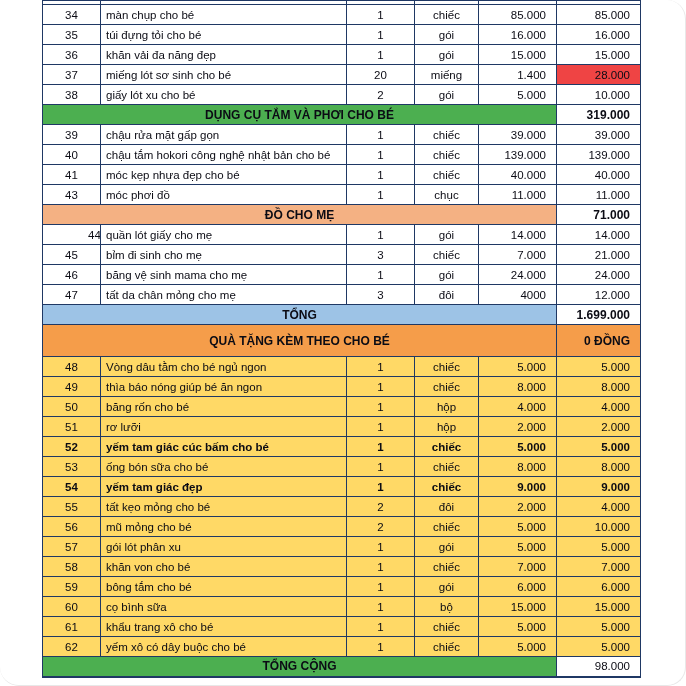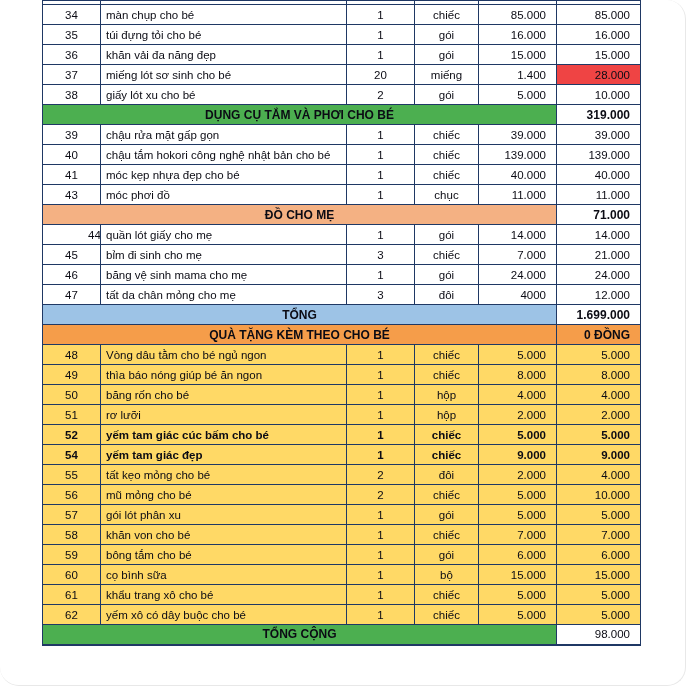--- a/index.html
+++ b/index.html
@@ -157,21 +157,21 @@
           <td class="a-l" style="background: rgb(255, 255, 255);">tất da chân mỏng cho mẹ</td>
           <td class="a-c" style="background: rgb(255, 255, 255);">3</td>
           <td class="a-c" style="background: rgb(255, 255, 255);">đôi</td>
           <td class="a-r" style="background: rgb(255, 255, 255);">4000</td>
           <td class="a-r" style="background: rgb(255, 255, 255);">12.000</td>
         </tr>
         <tr style="height: 20px;">
           <td colspan="5" class="a-c b" style="background: rgb(157, 195, 230);">TỔNG</td>
           <td class="a-r b" style="background: rgb(255, 255, 255);">1.699.000</td>
         </tr>
-        <tr style="height: 20px;">
+        <tr style="height: 32px;">
           <td colspan="5" class="a-c b" style="background: rgb(245, 157, 74);">QUÀ TẶNG KÈM THEO CHO BÉ</td>
           <td class="a-r b" style="background: rgb(245, 157, 74);">0 ĐỒNG</td>
         </tr>
         <tr style="height: 20px;">
           <td class="a-c" style="background: rgb(255, 217, 102);">48</td>
           <td class="a-l" style="background: rgb(255, 217, 102);">Vòng dâu tằm cho bé ngủ ngon</td>
           <td class="a-c" style="background: rgb(255, 217, 102);">1</td>
           <td class="a-c" style="background: rgb(255, 217, 102);">chiếc</td>
           <td class="a-r" style="background: rgb(255, 217, 102);">5.000</td>
           <td class="a-r" style="background: rgb(255, 217, 102);">5.000</td>
@@ -200,20 +200,28 @@
           <td class="a-r" style="background: rgb(255, 217, 102);">2.000</td>
           <td class="a-r" style="background: rgb(255, 217, 102);">2.000</td>
         </tr>
         <tr style="height: 20px; font-weight: bold;">
           <td class="a-c" style="background: rgb(255, 217, 102);">52</td>
           <td class="a-l" style="background: rgb(255, 217, 102);">yếm tam giác cúc bấm cho bé</td>
           <td class="a-c" style="background: rgb(255, 217, 102);">1</td>
           <td class="a-c" style="background: rgb(255, 217, 102);">chiếc</td>
           <td class="a-r" style="background: rgb(255, 217, 102);">5.000</td>
           <td class="a-r" style="background: rgb(255, 217, 102);">5.000</td>
+        </tr>
+        <tr style="height: 20px;">
+          <td class="a-c" style="background: rgb(255, 217, 102);">53</td>
+          <td class="a-l" style="background: rgb(255, 217, 102);">ống bón sữa cho bé</td>
+          <td class="a-c" style="background: rgb(255, 217, 102);">1</td>
+          <td class="a-c" style="background: rgb(255, 217, 102);">chiếc</td>
+          <td class="a-r" style="background: rgb(255, 217, 102);">8.000</td>
+          <td class="a-r" style="background: rgb(255, 217, 102);">8.000</td>
         </tr>
         <tr style="height: 20px; font-weight: bold;">
           <td class="a-c" style="background: rgb(255, 217, 102);">54</td>
           <td class="a-l" style="background: rgb(255, 217, 102);">yếm tam giác đẹp</td>
           <td class="a-c" style="background: rgb(255, 217, 102);">1</td>
           <td class="a-c" style="background: rgb(255, 217, 102);">chiếc</td>
           <td class="a-r" style="background: rgb(255, 217, 102);">9.000</td>
           <td class="a-r" style="background: rgb(255, 217, 102);">9.000</td>
         </tr>
         <tr style="height: 20px;">

